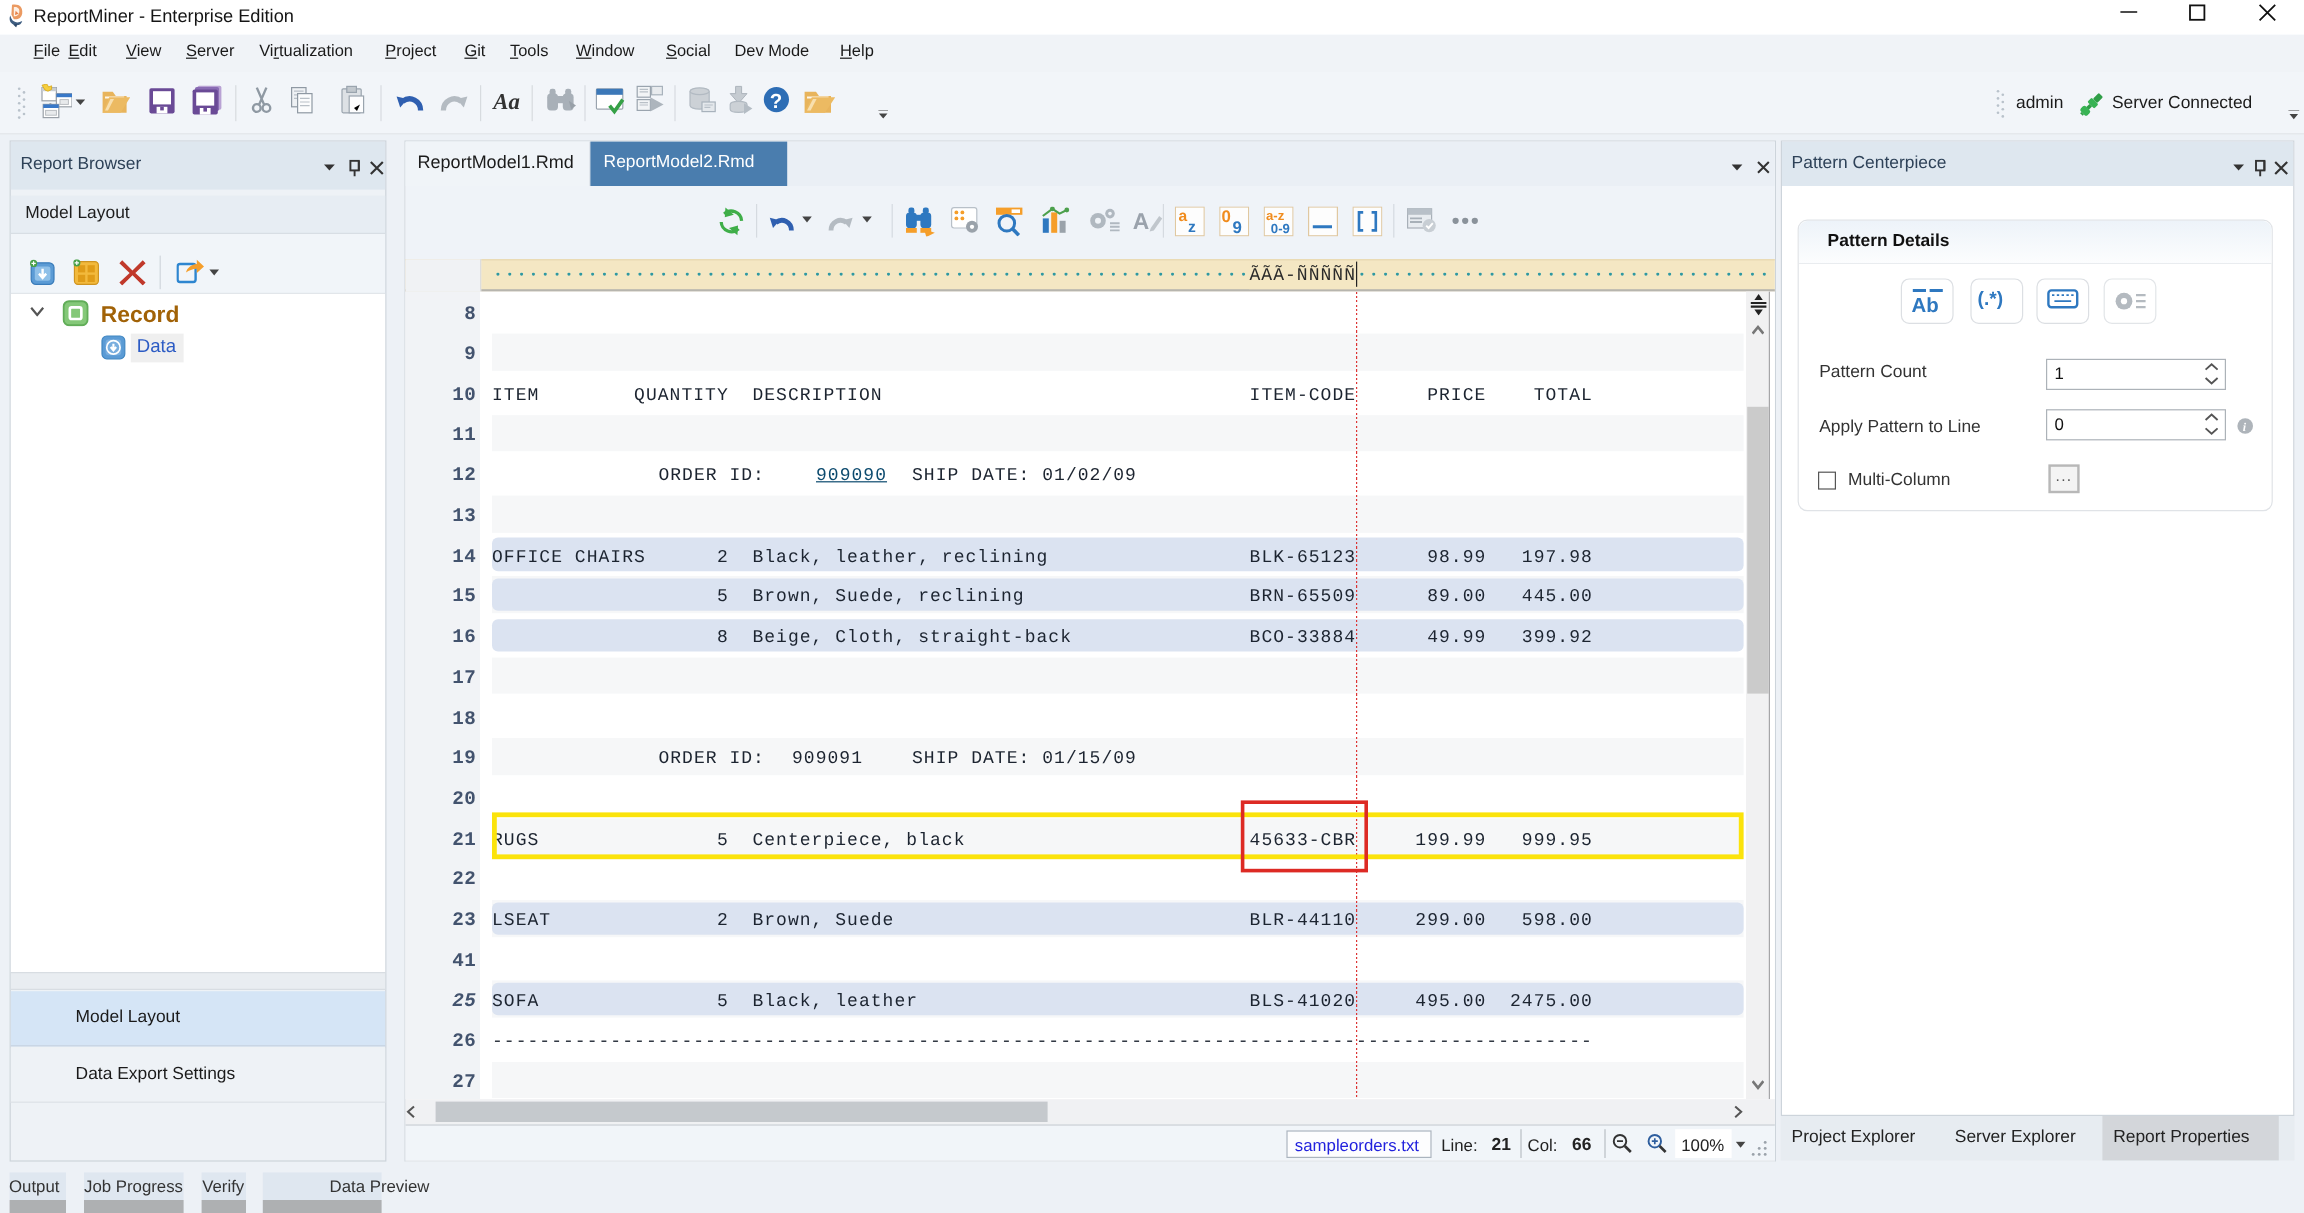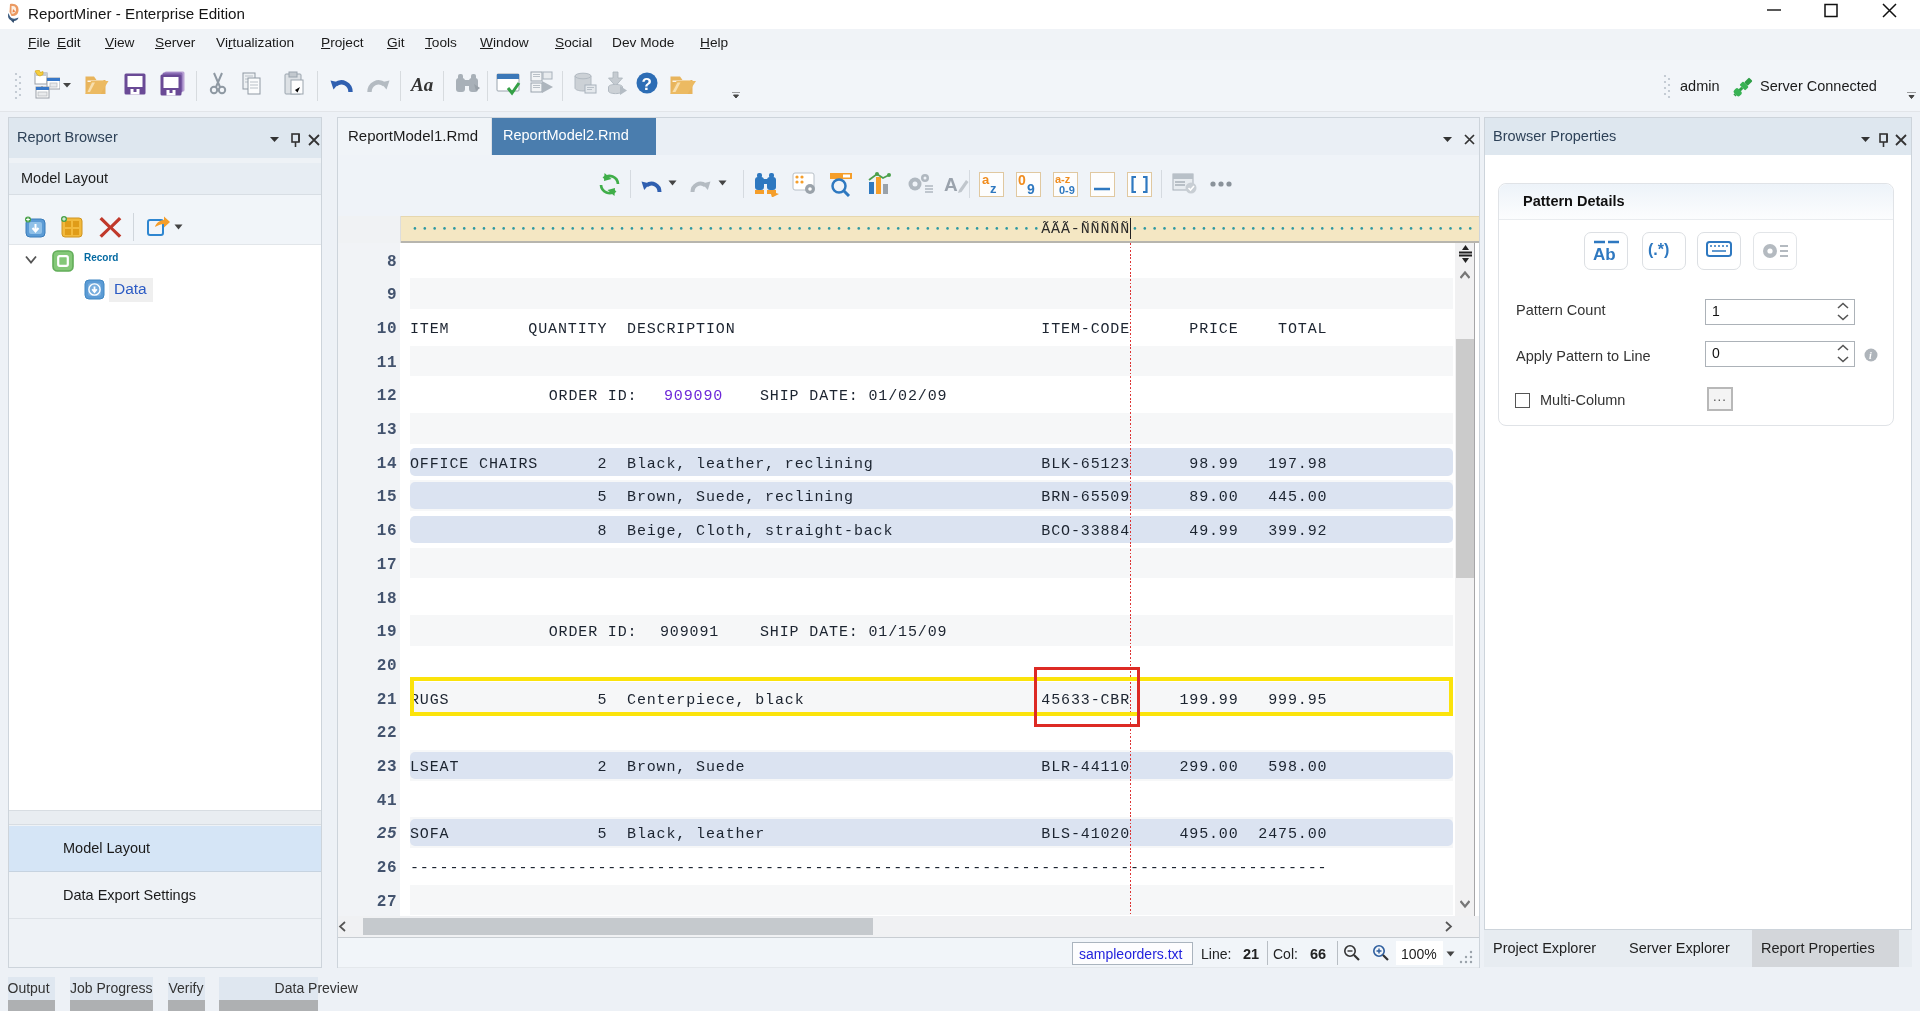--- a/index.html
+++ b/index.html
@@ -239,21 +239,21 @@
     <path d="M0.5 0.5 L4.5 5.5 L8.5 0.5 Z" fill="#444"></path>
   </svg>
 <div class="abs" style="left:9px;top:245px;width:312px;height:565px;background:#ffffff;"></div>
 <svg class="abs" style="left:25px;top:255px" width="12" height="9" viewBox="0 0 12 9">
     <path d="M1 1.5 L6 7.5 L11 1.5" stroke="#555" stroke-width="1.8" fill="none"></path>
   </svg>
 <svg class="abs" style="left:52px;top:250px" width="22" height="22" viewBox="0 0 22 22">
     <rect x="1" y="1" width="20" height="20" rx="4.5" fill="#84c878" stroke="#61ad58" stroke-width="1.6"></rect>
     <rect x="6.2" y="6.2" width="9.6" height="9.6" rx="1.5" fill="none" stroke="#fff" stroke-width="2.2"></rect>
   </svg>
-<div class="abs" style="left:84px;top:252px;font-size:10px;font-weight:700;color:#0369a1;">Record</div>
+<div class="abs" style="left:84px;top:252px;font-size:19px;font-weight:700;color:#a16207;">Record</div>
 <div class="abs" style="left:109px;top:278px;width:44px;height:24px;background:#efefef;"></div>
 <svg class="abs" style="left:84px;top:279px" width="21" height="21" viewBox="0 0 21 21">
     <rect x="1" y="1" width="19" height="19" rx="4" fill="#5b9bd5" stroke="#4187c2"></rect>
     <rect x="4" y="4" width="13" height="13" rx="2.5" fill="#79aede"></rect>
     <circle cx="10.5" cy="10.5" r="5.6" fill="none" stroke="#fff" stroke-width="1.4"></circle>
     <path d="M10.5 7.5 v5 M8.2 10.2 l2.3 2.8 2.3-2.8" stroke="#fff" stroke-width="1.8" fill="none"></path>
   </svg>
 <div class="abs" style="left:114px;top:280px;font-size:15.5px;color:#2c5bc4;">Data</div>
 <div class="abs" style="left:9px;top:810px;width:312px;height:15px;background:#e9edf1;border-top:1px solid #d8dde2;border-bottom:1px solid #d8dde2;"></div>
 <div class="abs" style="left:9px;top:826px;width:312px;height:46px;background:#d5e5f6;border-bottom:1px solid #c6d3e0;"></div>
@@ -530,21 +530,21 @@
 <div class="abs" style="left:410px;top:751.55px;width:1043px;height:27.3px;background:#dbe3f1;border-radius:5px;"></div>
 <div class="abs" style="left:410px;top:818.93px;width:1043px;height:27.3px;background:#dbe3f1;border-radius:5px;"></div>
 <div class="abs" style="left:1129.5px;top:243px;width:1.4px;height:673px;background:repeating-linear-gradient(to bottom,#dd3333 0 1.8px,rgba(0,0,0,0) 1.8px 3.6px);"></div>
 <div class="abs mono" style="left:338px;top:245.6px;width:59px;height:33.69px;line-height:33.69px;text-align:right;font-size:16px;font-weight:700;letter-spacing:0.5px;color:#43536e;">8</div>
 <div class="abs mono" style="left:338px;top:279.29px;width:59px;height:33.69px;line-height:33.69px;text-align:right;font-size:16px;font-weight:700;letter-spacing:0.5px;color:#43536e;">9</div>
 <div class="abs mono" style="left:338px;top:312.98px;width:59px;height:33.69px;line-height:33.69px;text-align:right;font-size:16px;font-weight:700;letter-spacing:0.5px;color:#43536e;">10</div>
 <div class="abs mono" style="left:410px;top:312.98px;height:33.69px;line-height:33.69px;font-size:15px;letter-spacing:0.8628px;color:#1c2430;white-space:pre;">ITEM&nbsp;&nbsp;&nbsp;&nbsp;&nbsp;&nbsp;&nbsp;&nbsp;QUANTITY&nbsp;&nbsp;DESCRIPTION&nbsp;&nbsp;&nbsp;&nbsp;&nbsp;&nbsp;&nbsp;&nbsp;&nbsp;&nbsp;&nbsp;&nbsp;&nbsp;&nbsp;&nbsp;&nbsp;&nbsp;&nbsp;&nbsp;&nbsp;&nbsp;&nbsp;&nbsp;&nbsp;&nbsp;&nbsp;&nbsp;&nbsp;&nbsp;&nbsp;&nbsp;ITEM-CODE&nbsp;&nbsp;&nbsp;&nbsp;&nbsp;&nbsp;PRICE&nbsp;&nbsp;&nbsp;&nbsp;TOTAL</div>
 <div class="abs mono" style="left:338px;top:346.67px;width:59px;height:33.69px;line-height:33.69px;text-align:right;font-size:16px;font-weight:700;letter-spacing:0.5px;color:#43536e;">11</div>
 <div class="abs mono" style="left:338px;top:380.36px;width:59px;height:33.69px;line-height:33.69px;text-align:right;font-size:16px;font-weight:700;letter-spacing:0.5px;color:#43536e;">12</div>
 <div class="abs mono" style="left:548.7px;top:380.36px;height:33.69px;line-height:33.69px;font-size:15px;letter-spacing:0.8628px;color:#1c2430;white-space:pre;">ORDER ID:</div>
-<div class="abs mono" style="left:664px;top:380.36px;height:33.69px;line-height:33.69px;font-size:15px;letter-spacing:0.8628px;color:#6d28d9;white-space:pre;">909090</div>
+<div class="abs mono" style="left:680px;top:380.36px;height:33.69px;line-height:33.69px;font-size:15px;letter-spacing:0.8628px;color:#0c4a6e;white-space:pre;text-decoration:underline;">909090</div>
 <div class="abs mono" style="left:760px;top:380.36px;height:33.69px;line-height:33.69px;font-size:15px;letter-spacing:0.8628px;color:#1c2430;white-space:pre;">SHIP DATE: 01/02/09</div>
 <div class="abs mono" style="left:338px;top:414.05px;width:59px;height:33.69px;line-height:33.69px;text-align:right;font-size:16px;font-weight:700;letter-spacing:0.5px;color:#43536e;">13</div>
 <div class="abs mono" style="left:338px;top:447.74px;width:59px;height:33.69px;line-height:33.69px;text-align:right;font-size:16px;font-weight:700;letter-spacing:0.5px;color:#43536e;">14</div>
 <div class="abs mono" style="left:410px;top:447.74px;height:33.69px;line-height:33.69px;font-size:15px;letter-spacing:0.8628px;color:#1c2430;white-space:pre;">OFFICE&nbsp;CHAIRS&nbsp;&nbsp;&nbsp;&nbsp;&nbsp;&nbsp;2&nbsp;&nbsp;Black,&nbsp;leather,&nbsp;reclining&nbsp;&nbsp;&nbsp;&nbsp;&nbsp;&nbsp;&nbsp;&nbsp;&nbsp;&nbsp;&nbsp;&nbsp;&nbsp;&nbsp;&nbsp;&nbsp;&nbsp;BLK-65123&nbsp;&nbsp;&nbsp;&nbsp;&nbsp;&nbsp;98.99&nbsp;&nbsp;&nbsp;197.98</div>
 <div class="abs mono" style="left:338px;top:481.43px;width:59px;height:33.69px;line-height:33.69px;text-align:right;font-size:16px;font-weight:700;letter-spacing:0.5px;color:#43536e;">15</div>
 <div class="abs mono" style="left:410px;top:481.43px;height:33.69px;line-height:33.69px;font-size:15px;letter-spacing:0.8628px;color:#1c2430;white-space:pre;">&nbsp;&nbsp;&nbsp;&nbsp;&nbsp;&nbsp;&nbsp;&nbsp;&nbsp;&nbsp;&nbsp;&nbsp;&nbsp;&nbsp;&nbsp;&nbsp;&nbsp;&nbsp;&nbsp;5&nbsp;&nbsp;Brown,&nbsp;Suede,&nbsp;reclining&nbsp;&nbsp;&nbsp;&nbsp;&nbsp;&nbsp;&nbsp;&nbsp;&nbsp;&nbsp;&nbsp;&nbsp;&nbsp;&nbsp;&nbsp;&nbsp;&nbsp;&nbsp;&nbsp;BRN-65509&nbsp;&nbsp;&nbsp;&nbsp;&nbsp;&nbsp;89.00&nbsp;&nbsp;&nbsp;445.00</div>
 <div class="abs mono" style="left:338px;top:515.12px;width:59px;height:33.69px;line-height:33.69px;text-align:right;font-size:16px;font-weight:700;letter-spacing:0.5px;color:#43536e;">16</div>
 <div class="abs mono" style="left:410px;top:515.12px;height:33.69px;line-height:33.69px;font-size:15px;letter-spacing:0.8628px;color:#1c2430;white-space:pre;">&nbsp;&nbsp;&nbsp;&nbsp;&nbsp;&nbsp;&nbsp;&nbsp;&nbsp;&nbsp;&nbsp;&nbsp;&nbsp;&nbsp;&nbsp;&nbsp;&nbsp;&nbsp;&nbsp;8&nbsp;&nbsp;Beige,&nbsp;Cloth,&nbsp;straight-back&nbsp;&nbsp;&nbsp;&nbsp;&nbsp;&nbsp;&nbsp;&nbsp;&nbsp;&nbsp;&nbsp;&nbsp;&nbsp;&nbsp;&nbsp;BCO-33884&nbsp;&nbsp;&nbsp;&nbsp;&nbsp;&nbsp;49.99&nbsp;&nbsp;&nbsp;399.92</div>
 <div class="abs mono" style="left:338px;top:548.81px;width:59px;height:33.69px;line-height:33.69px;text-align:right;font-size:16px;font-weight:700;letter-spacing:0.5px;color:#43536e;">17</div>
 <div class="abs mono" style="left:338px;top:582.5px;width:59px;height:33.69px;line-height:33.69px;text-align:right;font-size:16px;font-weight:700;letter-spacing:0.5px;color:#43536e;">18</div>
@@ -615,21 +615,21 @@
     <circle cx="12" cy="2" r="1.2" fill="#9aa2aa"></circle>
     <circle cx="7" cy="7" r="1.2" fill="#9aa2aa"></circle>
     <circle cx="12" cy="7" r="1.2" fill="#9aa2aa"></circle>
     <circle cx="2" cy="12" r="1.2" fill="#9aa2aa"></circle>
     <circle cx="7" cy="12" r="1.2" fill="#9aa2aa"></circle>
     <circle cx="12" cy="12" r="1.2" fill="#9aa2aa"></circle>
   </svg>
 <div class="abs" style="left:1484px;top:117px;width:428px;height:850px;background:#eef2f6;"></div>
 <div class="abs" style="left:1484px;top:117px;width:428px;height:813px;border:1px solid #cdd4db;background:#ffffff;"></div>
 <div class="abs" style="left:1485px;top:118px;width:426px;height:37px;background:#dee7ef;"></div>
-<div class="abs" style="left:1493px;top:128px;font-size:14.5px;color:#2e4258;">Browser Properties</div>
+<div class="abs" style="left:1493px;top:128px;font-size:14.5px;color:#2e4258;">Pattern Centerpiece</div>
 <svg class="abs" style="left:1861px;top:133px" width="46" height="14" viewBox="0 0 46 14">
     <path d="M0 4 L4.5 9 L9 4 Z" fill="#333"></path>
     <g transform="translate(17,0)" stroke="#333" stroke-width="1.6" fill="none">
       <rect x="2" y="1" width="7" height="8"></rect>
       <path d="M9 1 v8 M5.5 9 v5"></path>
     </g>
     <g transform="translate(34,0)">
       <path d="M1 2 L11 12 M11 2 L1 12" stroke="#333" stroke-width="1.8"></path>
     </g>
   </svg>

